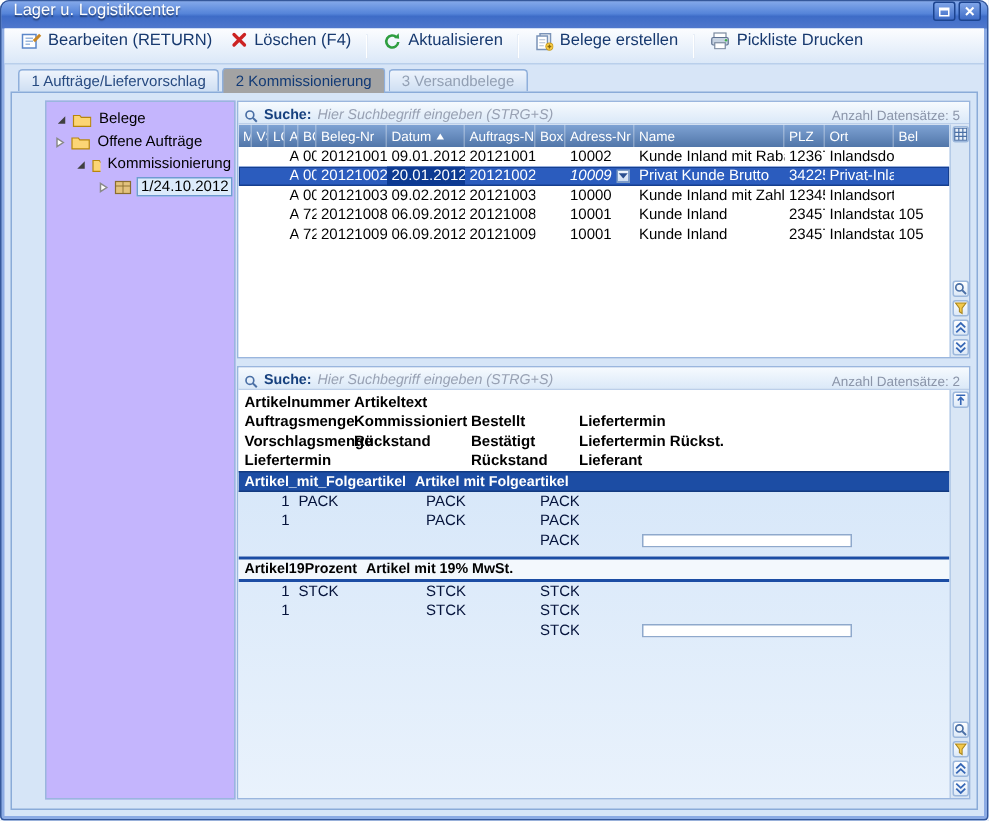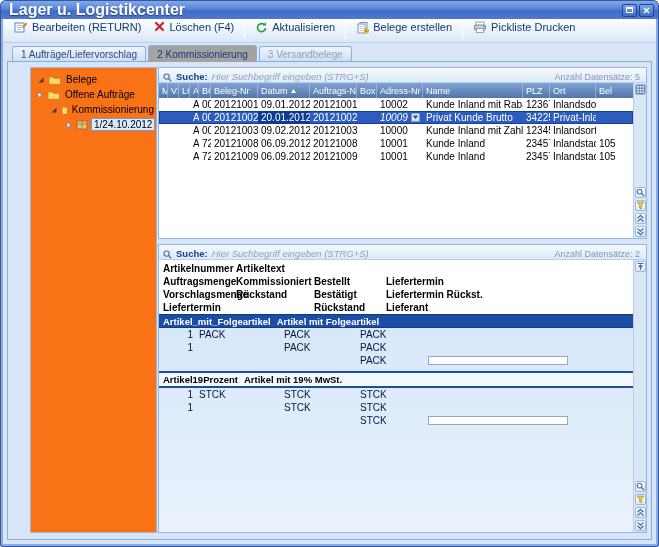--- a/index.html
+++ b/index.html
@@ -2,21 +2,21 @@
 <html><head>
 <meta charset="utf-8">
 <style>
   *{margin:0;padding:0;box-sizing:border-box}
   html,body{width:659px;height:547px}
   body{font-family:"Liberation Sans","DejaVu Sans",sans-serif;background:#fff;position:relative;overflow:hidden}
 
   .window{position:absolute;inset:0;background:#8cabe4;border-radius:6px 6px 3px 3px;box-shadow:0 0 0 1px #35589b inset}
   .titlebar{position:absolute;top:1px;left:1px;right:1px;height:18px;border-radius:5px 5px 0 0;
     background:linear-gradient(180deg,#83a8ea 0%,#5584d9 45%,#3e6cc7 55%,#5078cd 100%);
-    display:flex;align-items:center;padding:0 4px 0 8px;color:#fff;font-size:16px;font-weight:bold;
+    display:flex;padding:0 4px 0 8px;color:#fff;font-size:11px;font-weight:normal;
     text-shadow:0 1px 1px rgba(0,0,0,.45)}
   .titlebar .sp{flex:1}
   .win-btn{width:15px;height:13px;margin-left:2px;border:1px solid #1c4490;border-radius:2px;
     background:linear-gradient(#7fa5e8,#3f6cc6);display:flex;align-items:center;justify-content:center}
   .restore-glyph{width:7px;height:6px;border:1px solid #fff;border-top-width:2px;background:transparent}
 
   .wbody{position:absolute;left:3px;right:3px;top:19px;bottom:3px;background:#d7e5f7}
 
   .toolbar{position:absolute;left:0;right:0;top:0;height:24px;display:flex;align-items:center;gap:1px;
     padding-left:5px;background:linear-gradient(#fcfdff,#dbe8f8);border-bottom:1px solid #b9cfeb}
@@ -24,21 +24,21 @@
   .tsep{width:1px;height:16px;background:#a9c0e0;border-right:1px solid #fff;margin:0 3px}
 
   .tabs{position:absolute;left:0;right:0;top:24px;height:18px;display:flex;align-items:flex-end;gap:2px;padding-left:9px}
   .tab{height:15px;padding:0 8px;font-size:10px;color:#274a80;display:flex;align-items:center;
     background:linear-gradient(#eef4fc,#cfdff3);border:1px solid #8fafdb;border-bottom:none;border-radius:3px 3px 0 0}
   .tab.active{height:17px;background:#a3a3a3;font-weight:normal;color:#123a75;position:relative;z-index:3;margin-bottom:-1px}
   .tab.disabled{color:#93a0b4}
 
   .wrapper{position:absolute;left:4px;right:4px;top:42px;bottom:4px;border:1px solid #8aabd8;background:#d6e5f7}
 
-  .tree{position:absolute;left:22px;top:5px;width:127px;bottom:6px;background:#f97316;border:1px solid #9ab6de;
+  .tree{position:absolute;left:22px;top:5px;width:127px;bottom:6px;background:#c4b5fd;border:1px solid #9ab6de;
     font-size:10px;padding-top:4px;overflow:hidden}
   .titem{height:15px;display:flex;align-items:center;gap:3px;white-space:nowrap;color:#000}
   .twisty{width:9px;display:flex;justify-content:center}
   .tlabel{padding:0 2px}
   .tlabel.selbox{background:#dcebfb;border:1px solid #6f9bd2}
 
   .panel{position:absolute;background:#fff;border:1px solid #9ab6de;overflow:hidden}
   .orders{left:150px;right:4px;top:5px;height:172px}
   .positions{left:150px;right:4px;top:182px;bottom:6px}
 

